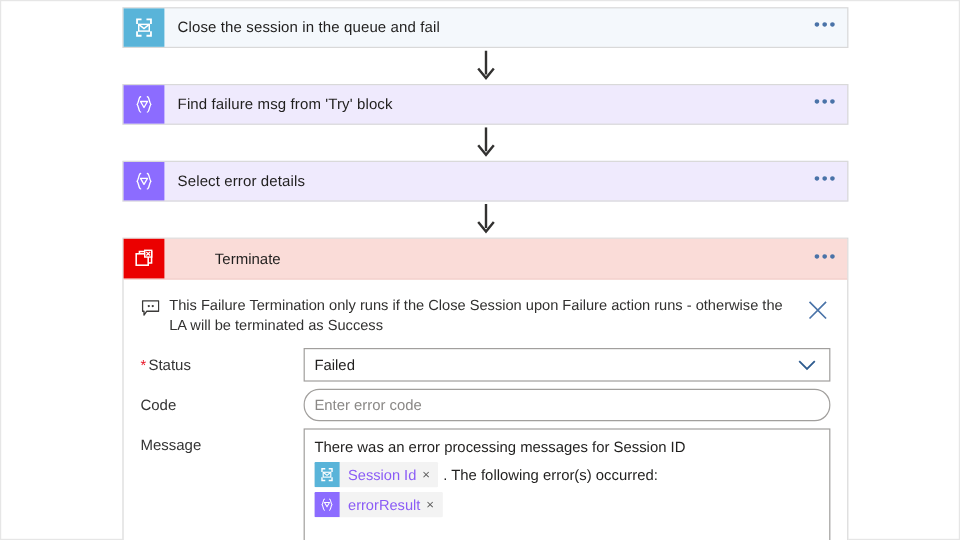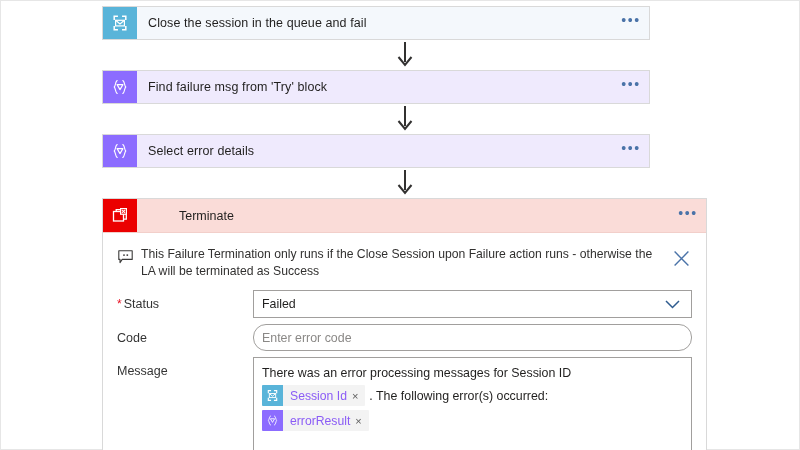--- a/index.html
+++ b/index.html
@@ -21,21 +21,21 @@
     position: absolute;
     left: 101px;
     top: 5px;
     width: 605px;
   }
 
   
   .card {
     display: flex;
     align-items: stretch;
-    width: 548px;
+    width: 605px;
     height: 34px;
     border: 1px solid #d9d9d9;
     background: #f3f7fb;
   }
   .card .icon-box {
     width: 34px;
     min-width: 34px;
     display: flex;
     align-items: center;
     justify-content: center;

